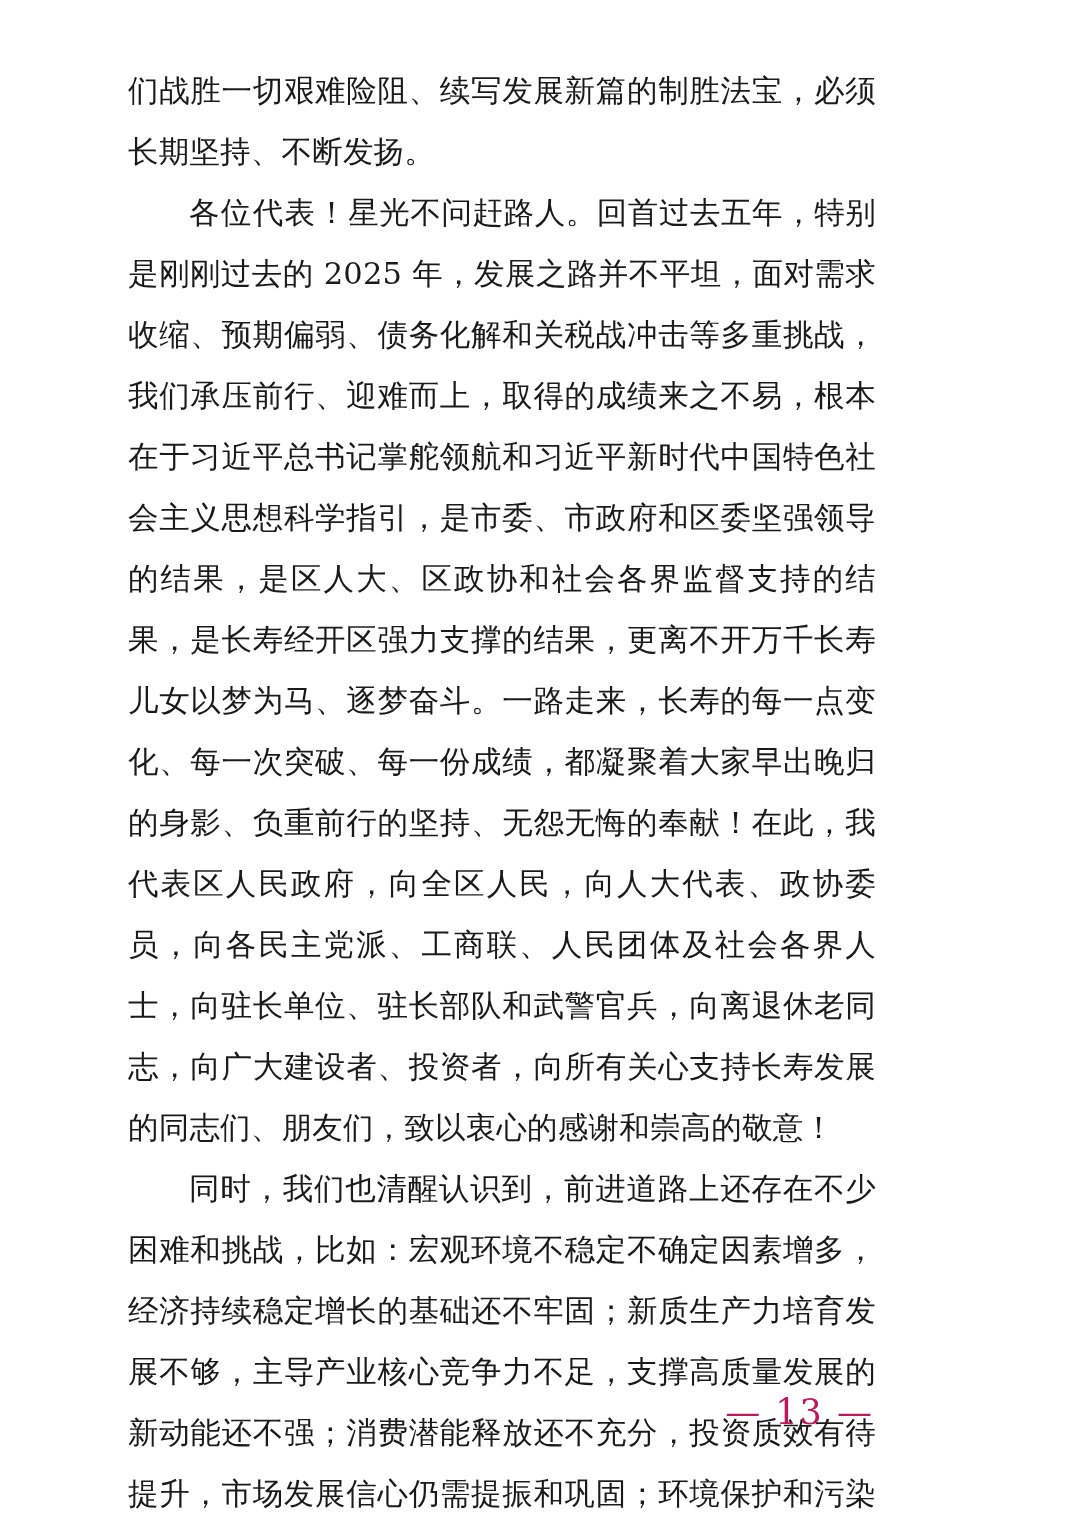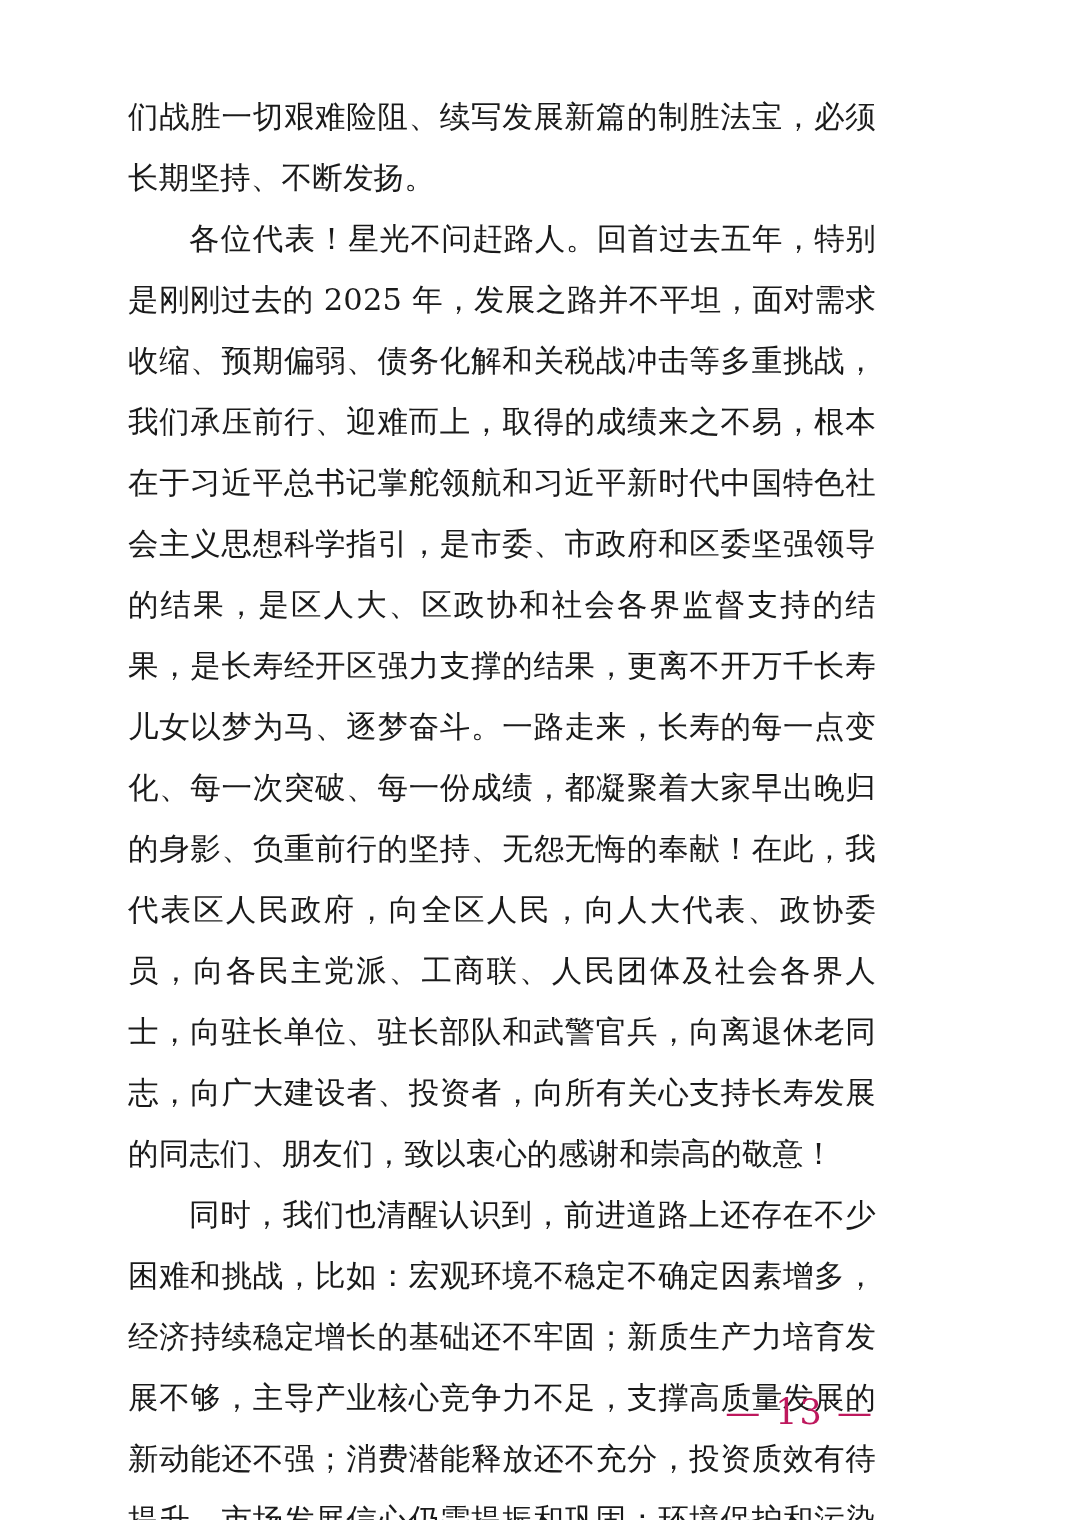--- a/index.html
+++ b/index.html
@@ -15,21 +15,21 @@
     color: #1a1a1a;
     overflow: hidden;
   }
   .page {
     position: absolute;
     left: 0;
     top: 0;
     width: 996px;
     height: 1520px;
     box-sizing: border-box;
-    padding: 86px 120px 60px 128px;
+    padding: 60px 120px 60px 128px;
   }
   .doc-body {
     font-size: 30.5px;
     line-height: 61px;
     text-align: justify;
     text-justify: inter-ideograph;
     letter-spacing: 0.2px;
   }
   .para {
     margin: 0 0 0 0;

